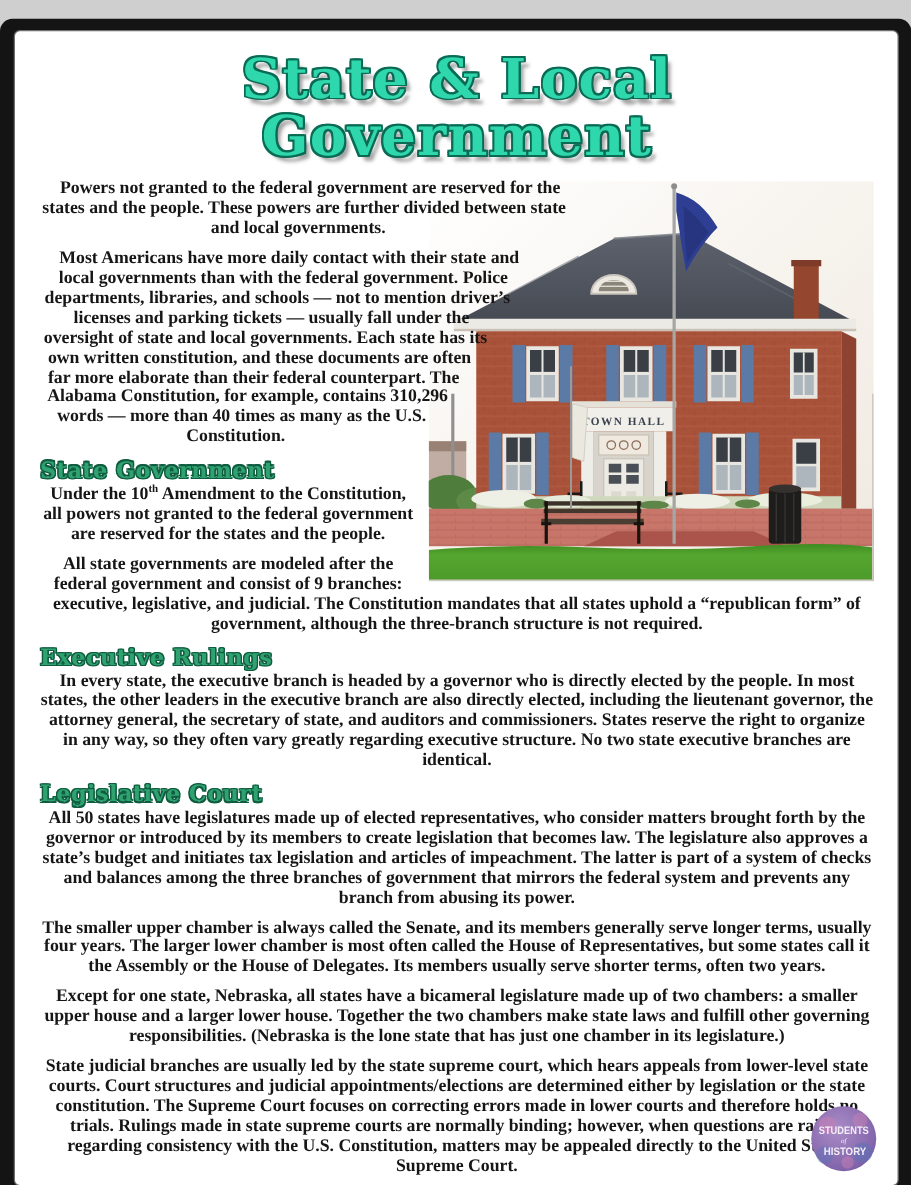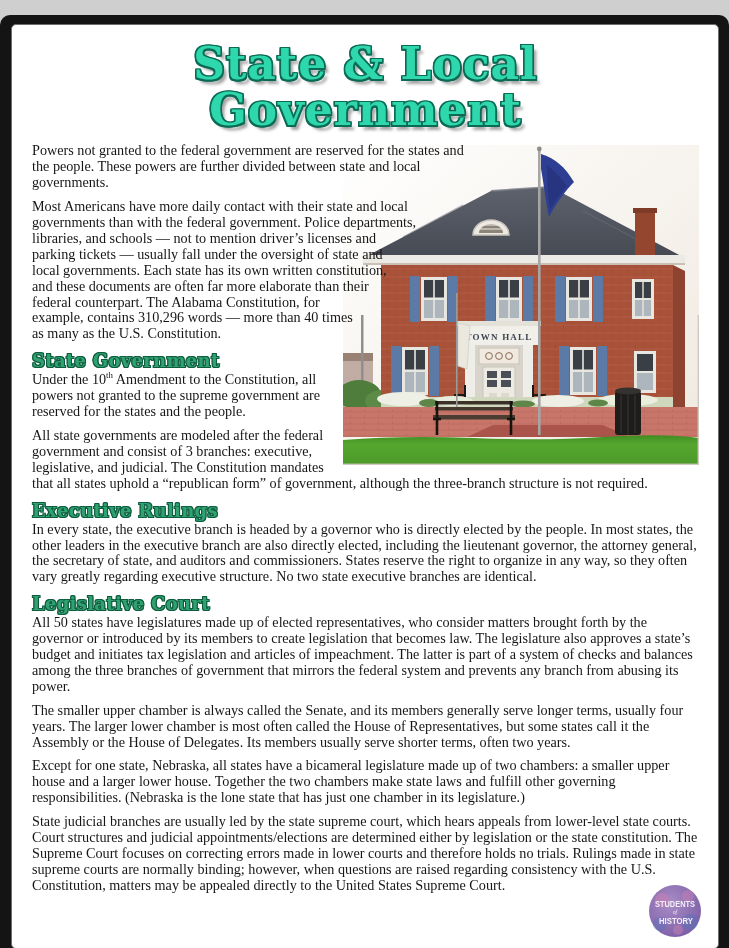--- a/index.html
+++ b/index.html
@@ -21,21 +21,21 @@
     font-size:44px;line-height:1.05;letter-spacing:1px;
     color:#2fd7ad;
     text-shadow:
       -1.5px -1.5px 0 #0a6b55, 1.5px -1.5px 0 #0a6b55,
       -1.5px 1.5px 0 #0a6b55, 1.5px 1.5px 0 #0a6b55,
       0 -1.5px 0 #0a6b55, 0 1.5px 0 #0a6b55,
       -1.5px 0 0 #0a6b55, 1.5px 0 0 #0a6b55,
       4px 5px 3px rgba(90,90,90,.55);
   }
   .content{font-size:14.2px;line-height:15.9px;color:#161616;}
-  .content p{margin:0 0 8px 0;text-align:left;}
+  .content p{margin:0 0 8px 0;text-align:center;font-weight:bold;}
   .h2{
     font-family:"DejaVu Serif",serif;font-weight:bold;
     font-size:18px;line-height:21px;margin:3px 0 1px 0;
     color:#2fa270;letter-spacing:.3px;
     text-shadow:
       -1px -1px 0 #0f5c40, 1px -1px 0 #0f5c40,
       -1px 1px 0 #0f5c40, 1px 1px 0 #0f5c40,
       0 -1px 0 #0f5c40, 0 1px 0 #0f5c40,
       -1px 0 0 #0f5c40, 1px 0 0 #0f5c40;
   }
@@ -248,22 +248,22 @@
         <path d="M0,295 Q60,290 130,293 T260,292 T356,293 L356,320 L0,320 Z" fill="url(#grass)"></path>
 
         <rect x="354.6" y="170" width="1.4" height="150" fill="#cfc9bf"></rect>
         <rect x="0" y="318.6" width="356" height="1.4" fill="#cfc9bf"></rect>
       </svg>
 
       <p>Powers not granted to the federal government are reserved for the states and the people. These powers are further divided between state and local governments.</p>
       <p>Most Americans have more daily contact with their state and local governments than with the federal government. Police departments, libraries, and schools — not to mention driver’s licenses and parking tickets — usually fall under the oversight of state and local governments. Each state has its own written constitution, and these documents are often far more elaborate than their federal counterpart. The Alabama Constitution, for example, contains 310,296 words — more than 40 times as many as the U.S. Constitution.</p>
 
       <div class="h2">State Government</div>
-      <p><span>Under the 10</span><sup>th</sup><span> Amendment to the Constitution, all powers not granted to the supreme government are reserved for the states and the people.</span></p>
-      <p>All state governments are modeled after the federal government and consist of 3 branches: executive, legislative, and judicial. The Constitution mandates that all states uphold a “republican form” of government, although the three-branch structure is not required.</p>
+      <p><span>Under the 10</span><sup>th</sup><span> Amendment to the Constitution, all powers not granted to the federal government are reserved for the states and the people.</span></p>
+      <p>All state governments are modeled after the federal government and consist of 9 branches: executive, legislative, and judicial. The Constitution mandates that all states uphold a “republican form” of government, although the three-branch structure is not required.</p>
 
       <div class="h2">Executive Rulings</div>
       <p>In every state, the executive branch is headed by a governor who is directly elected by the people. In most states, the other leaders in the executive branch are also directly elected, including the lieutenant governor, the attorney general, the secretary of state, and auditors and commissioners. States reserve the right to organize in any way, so they often vary greatly regarding executive structure. No two state executive branches are identical.</p>
 
       <div class="h2">Legislative Court</div>
       <p>All 50 states have legislatures made up of elected representatives, who consider matters brought forth by the governor or introduced by its members to create legislation that becomes law. The legislature also approves a state’s budget and initiates tax legislation and articles of impeachment. The latter is part of a system of checks and balances among the three branches of government that mirrors the federal system and prevents any branch from abusing its power.</p>
       <p>The smaller upper chamber is always called the Senate, and its members generally serve longer terms, usually four years. The larger lower chamber is most often called the House of Representatives, but some states call it the Assembly or the House of Delegates. Its members usually serve shorter terms, often two years.</p>
       <p>Except for one state, Nebraska, all states have a bicameral legislature made up of two chambers: a smaller upper house and a larger lower house. Together the two chambers make state laws and fulfill other governing responsibilities. (Nebraska is the lone state that has just one chamber in its legislature.)</p>
 
       <p>State judicial branches are usually led by the state supreme court, which hears appeals from lower-level state courts. Court structures and judicial appointments/elections are determined either by legislation or the state constitution. The Supreme Court focuses on correcting errors made in lower courts and therefore holds no trials. Rulings made in state supreme courts are normally binding; however, when questions are raised regarding consistency with the U.S. Constitution, matters may be appealed directly to the United States Supreme Court.</p>

